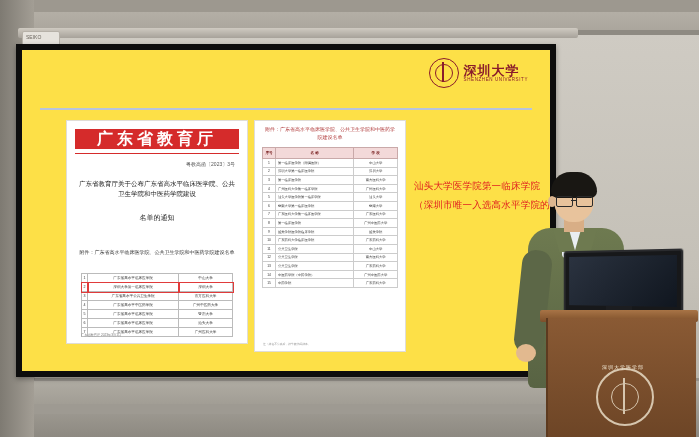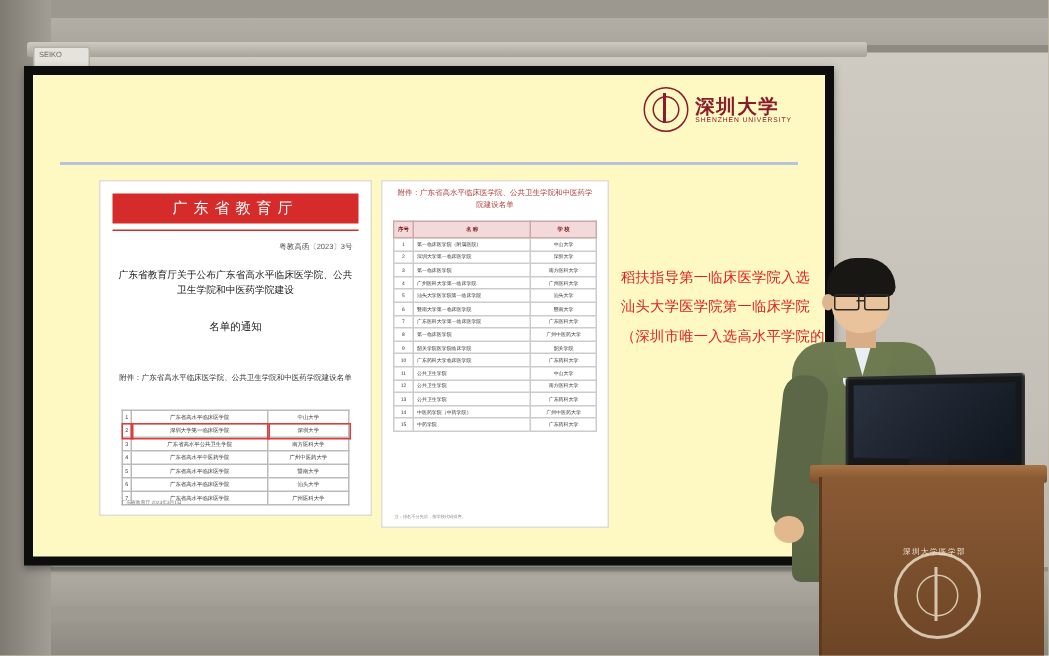--- a/index.html
+++ b/index.html
@@ -19,37 +19,37 @@
   .floorline{position:absolute;left:0;top:378px;width:699px;height:3px;background:#95918a;}
 
   
   .ceiling-strip{position:absolute;left:0;top:0;width:699px;height:12px;background:#9d988f;}
   .proj-rail{position:absolute;left:18px;top:28px;width:560px;height:10px;background:linear-gradient(180deg,#cfcac1,#a7a29a);border-radius:2px;}
   .proj-box{position:absolute;left:22px;top:31px;width:36px;height:16px;background:#e6e3dd;border:1px solid #b6b1a8;border-radius:2px;}
   .proj-box-label{position:absolute;left:26px;top:34px;font-size:5px;color:#6b665f;}
 
   
   .screen-frame{position:absolute;left:16px;top:44px;width:540px;height:333px;background:#0d0d0d;box-shadow:0 2px 5px rgba(0,0,0,.35);}
-  .screen{position:absolute;left:22px;top:50px;width:528px;height:321px;background:#fef9c3;overflow:hidden;}
+  .screen{position:absolute;left:22px;top:50px;width:528px;height:321px;background:#fde047;overflow:hidden;}
 
   
   .slide-logo{position:absolute;right:22px;top:8px;display:flex;align-items:center;gap:5px;}
   .logo-seal{width:28px;height:28px;border-radius:50%;border:1.6px solid #8a1c2b;position:relative;}
   .logo-seal:before{content:"";position:absolute;left:5px;top:5px;width:16px;height:16px;border:1.2px solid #8a1c2b;border-radius:50%;}
   .logo-seal:after{content:"";position:absolute;left:12px;top:3px;width:2px;height:20px;background:#8a1c2b;}
   .logo-text-cn{font-size:13px;color:#8a1c2b;letter-spacing:1px;line-height:1.05;font-weight:bold;}
   .logo-text-en{font-size:4.5px;color:#8a1c2b;letter-spacing:.6px;}
 
   .slide-title{position:absolute;left:26px;top:38px;font-size:14px;color:#1f3f86;letter-spacing:1px;}
   .title-underline{position:absolute;left:18px;top:58px;width:492px;height:1.5px;background:#b8c4dd;}
 
   
   .doc-card{position:absolute;left:44px;top:70px;width:180px;height:222px;background:#fff;border:1px solid #e0ddd6;}
   .doc-banner{position:absolute;left:8px;top:8px;width:164px;height:20px;background:#d52b2b;display:flex;align-items:center;justify-content:center;}
-  .doc-banner span{color:#fff;font-size:10px;letter-spacing:4px;}
+  .doc-banner span{color:#fff;font-size:16px;letter-spacing:4px;font-weight:bold;}
   .doc-rule{position:absolute;left:8px;top:32px;width:164px;height:1px;background:#d52b2b;}
   .doc-code{position:absolute;right:12px;top:40px;font-size:5px;color:#555;}
   .doc-h1{position:absolute;left:10px;top:58px;width:160px;text-align:center;font-size:6.5px;color:#222;line-height:1.55;}
   .doc-h2{position:absolute;left:10px;top:92px;width:160px;text-align:center;font-size:7px;color:#222;}
   .doc-sub{position:absolute;left:12px;top:128px;width:156px;text-align:center;font-size:5px;color:#333;line-height:1.5;}
   .doc-tbl{position:absolute;left:14px;top:152px;width:152px;border-collapse:collapse;}
   .doc-tbl td{border:.5px solid #bbb;font-size:3.6px;color:#333;height:8px;text-align:center;padding:0;}
   .doc-tbl tr.hl td{outline:1px solid #e03b3b;}
   .doc-foot{position:absolute;left:14px;bottom:6px;width:152px;font-size:3.2px;color:#777;}
 
@@ -272,21 +272,20 @@
               <td class="idx">15</td>
               <td class="nm">中药学院</td>
               <td class="">广东药科大学</td>
             </tr>
           </tbody>
       </table>
       <div class="list-note">注：排名不分先后，按学校代码排序。</div>
     </div>
 
     <div class="annot" id="annotBlock" style="color: rgb(224, 32, 32);">
-        <div>稻扶指导第一临床医学院入选</div>
         <div>汕头大学医学院第一临床学院</div>
         <div>（深圳市唯一入选高水平学院的高校）</div>
       </div>
   </div>
 
   <div class="person">
     <div class="p-body"></div>
     <div class="p-shirt"></div>
     <div class="p-collar-l"></div>
     <div class="p-collar-r"></div>

